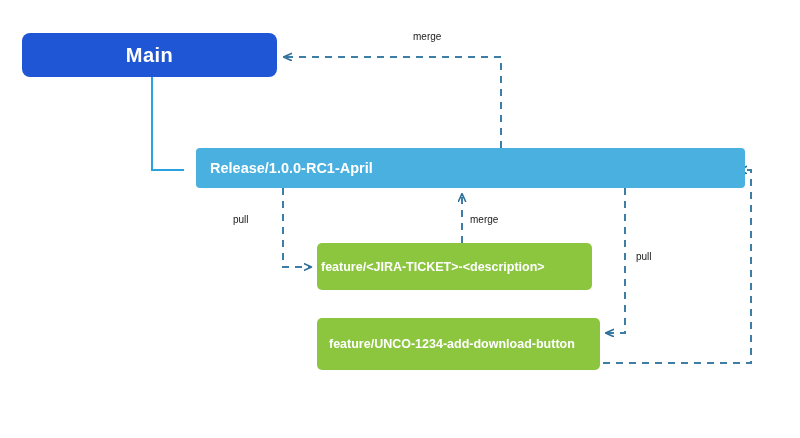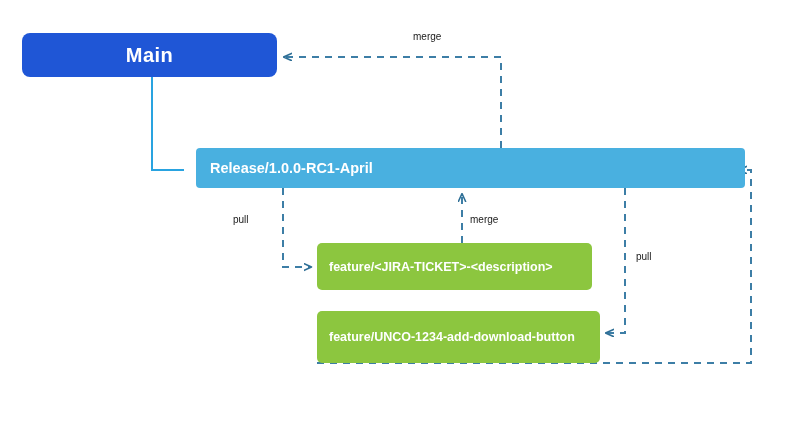--- a/index.html
+++ b/index.html
@@ -46,26 +46,26 @@
     font-size: 14.5px;
     margin-left: 12px;
   }
   .node-feature1 {
     left: 317px;
     top: 243px;
     width: 275px;
     height: 47px;
     background: #8cc63f;
     border-radius: 5px;
-    padding-left: 12px;
+    padding-left: 4px;
     font-size: 12.5px;
   }
   .node-feature2 {
     left: 317px;
-    top: 311px;
+    top: 318px;
     width: 283px;
     height: 52px;
     background: #8cc63f;
     border-radius: 5px;
     padding-left: 12px;
     padding-right: 8px;
     font-size: 12.5px;
     line-height: 1.35;
     align-items: center;
   }

